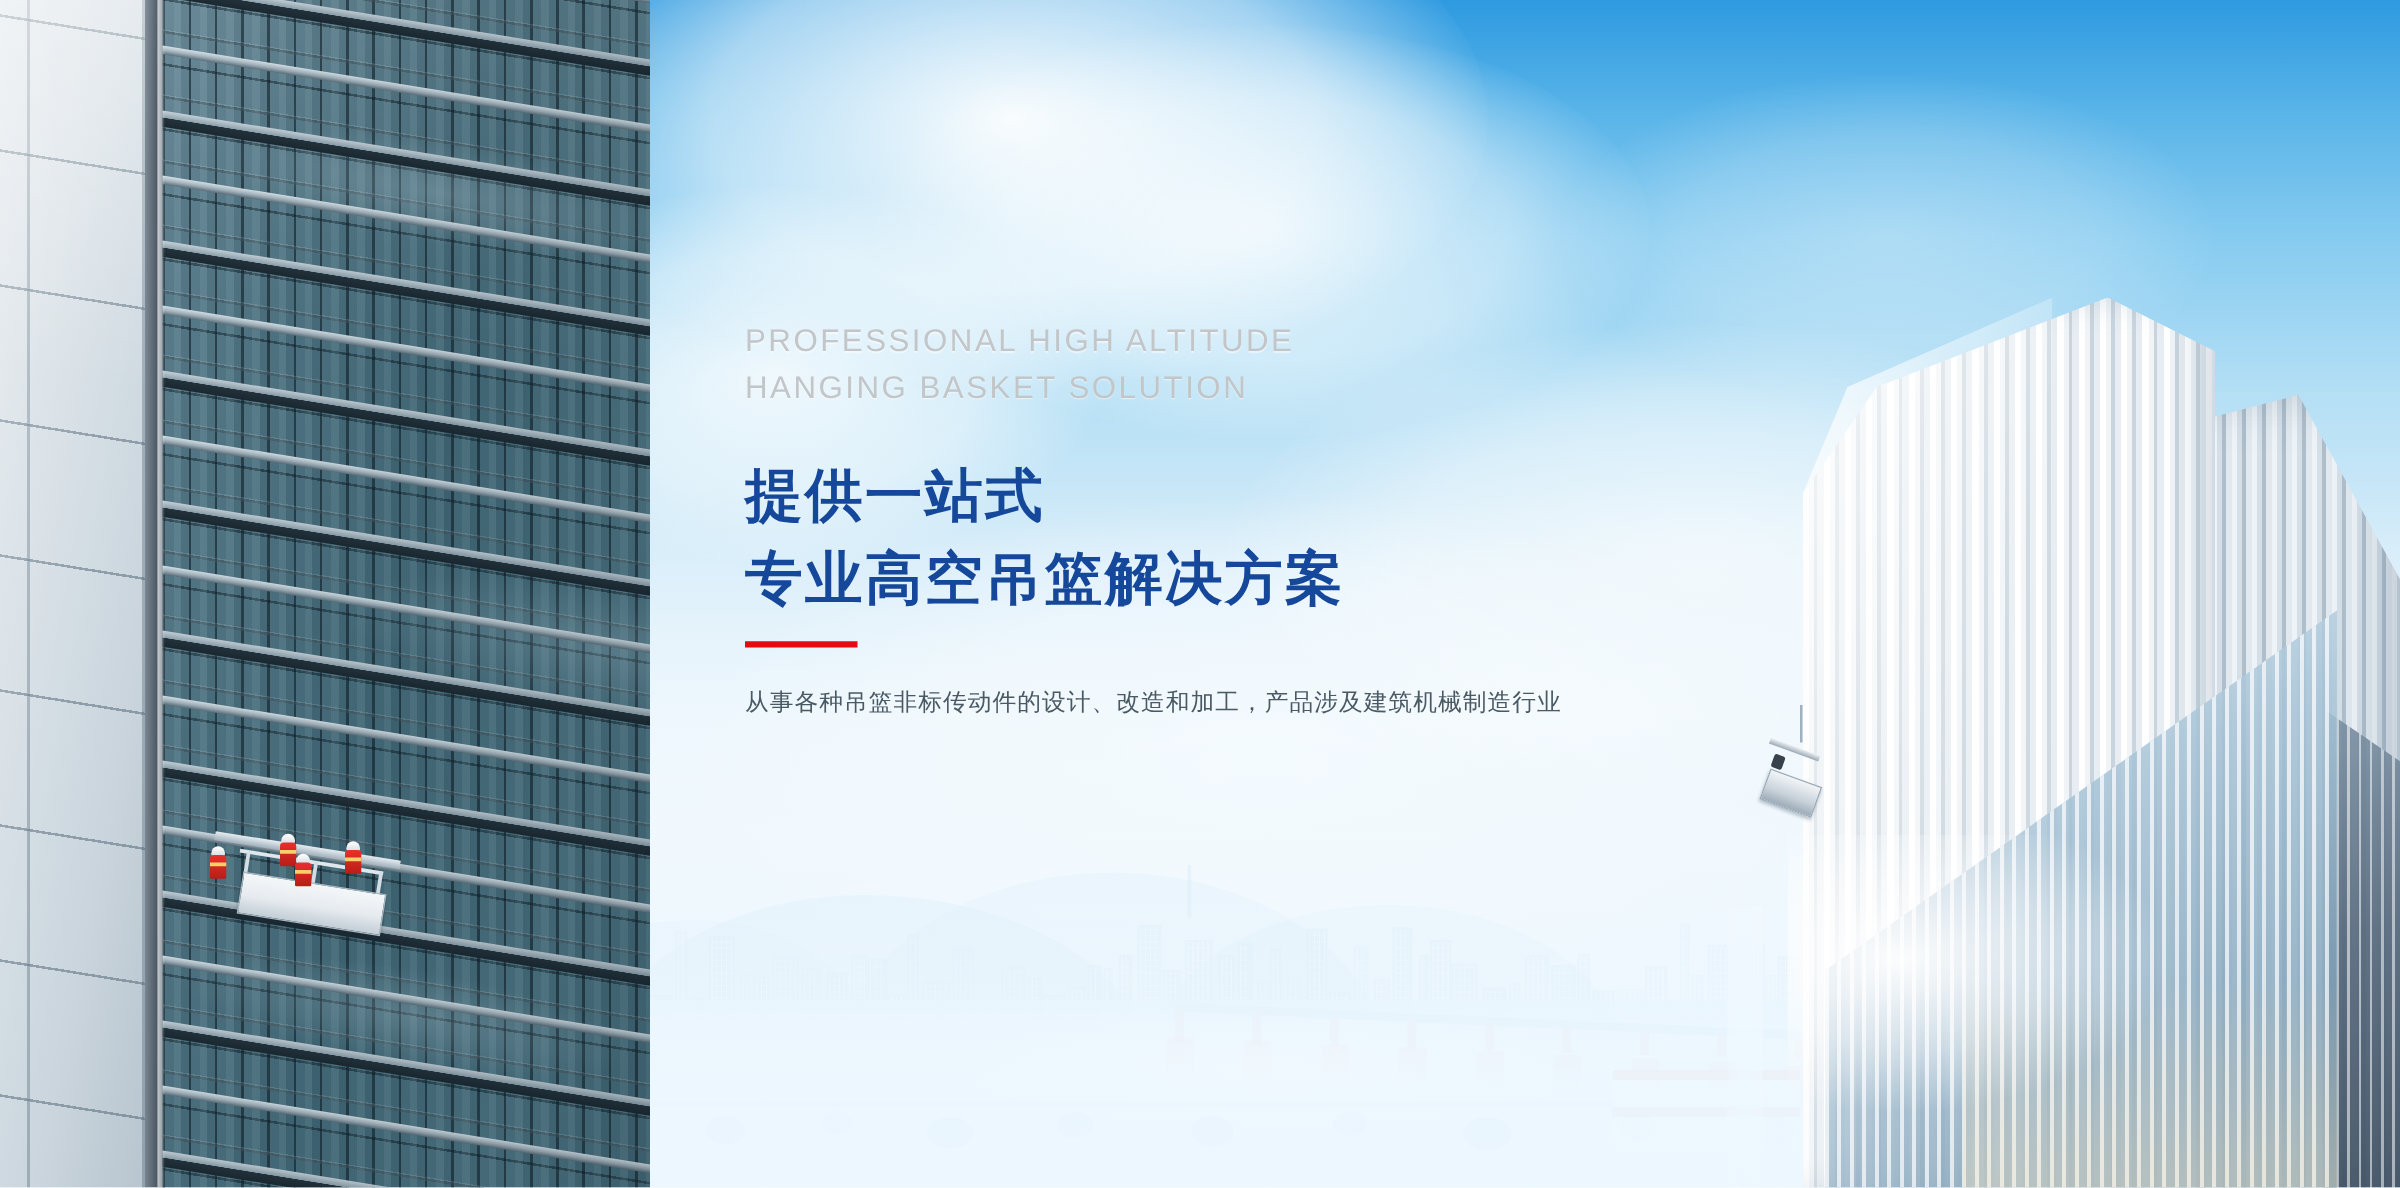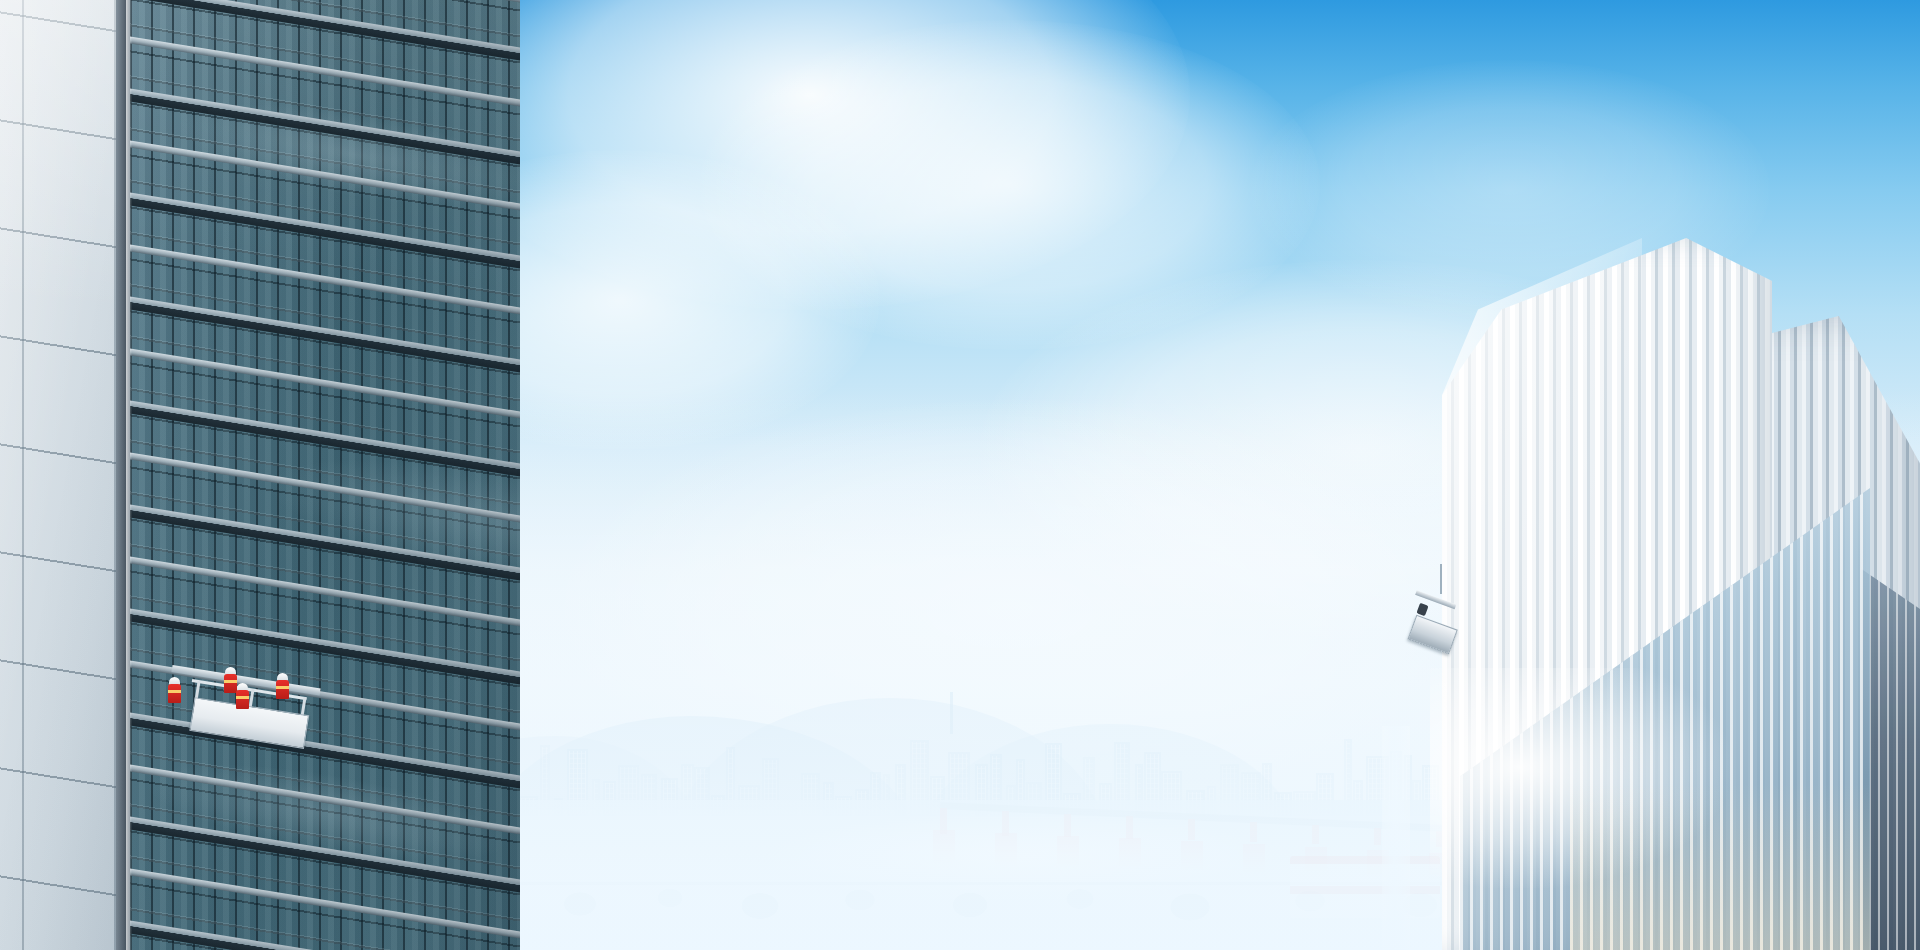--- a/index.html
+++ b/index.html
@@ -545,14 +545,22 @@
       <div class="rb-base-glow"></div>
     </div>
     <div id="gondola-right">
       <div class="gr-cable"></div>
       <div class="gr-arm"></div>
       <div class="gr-car"></div>
       <div class="gr-dot"></div>
     </div>
   </div>
 
+  <div id="copy">
+    <div id="eyebrow">PROFESSIONAL HIGH ALTITUDE
+HANGING BASKET SOLUTION</div>
+    <div id="headline">提供一站式
+专业高空吊篮解决方案</div>
+    <div id="rule"></div>
+    <div id="subcopy">从事各种吊篮非标传动件的设计、改造和加工，产品涉及建筑机械制造行业</div>
+  </div>
 
 </div>
 
 </body></html>

